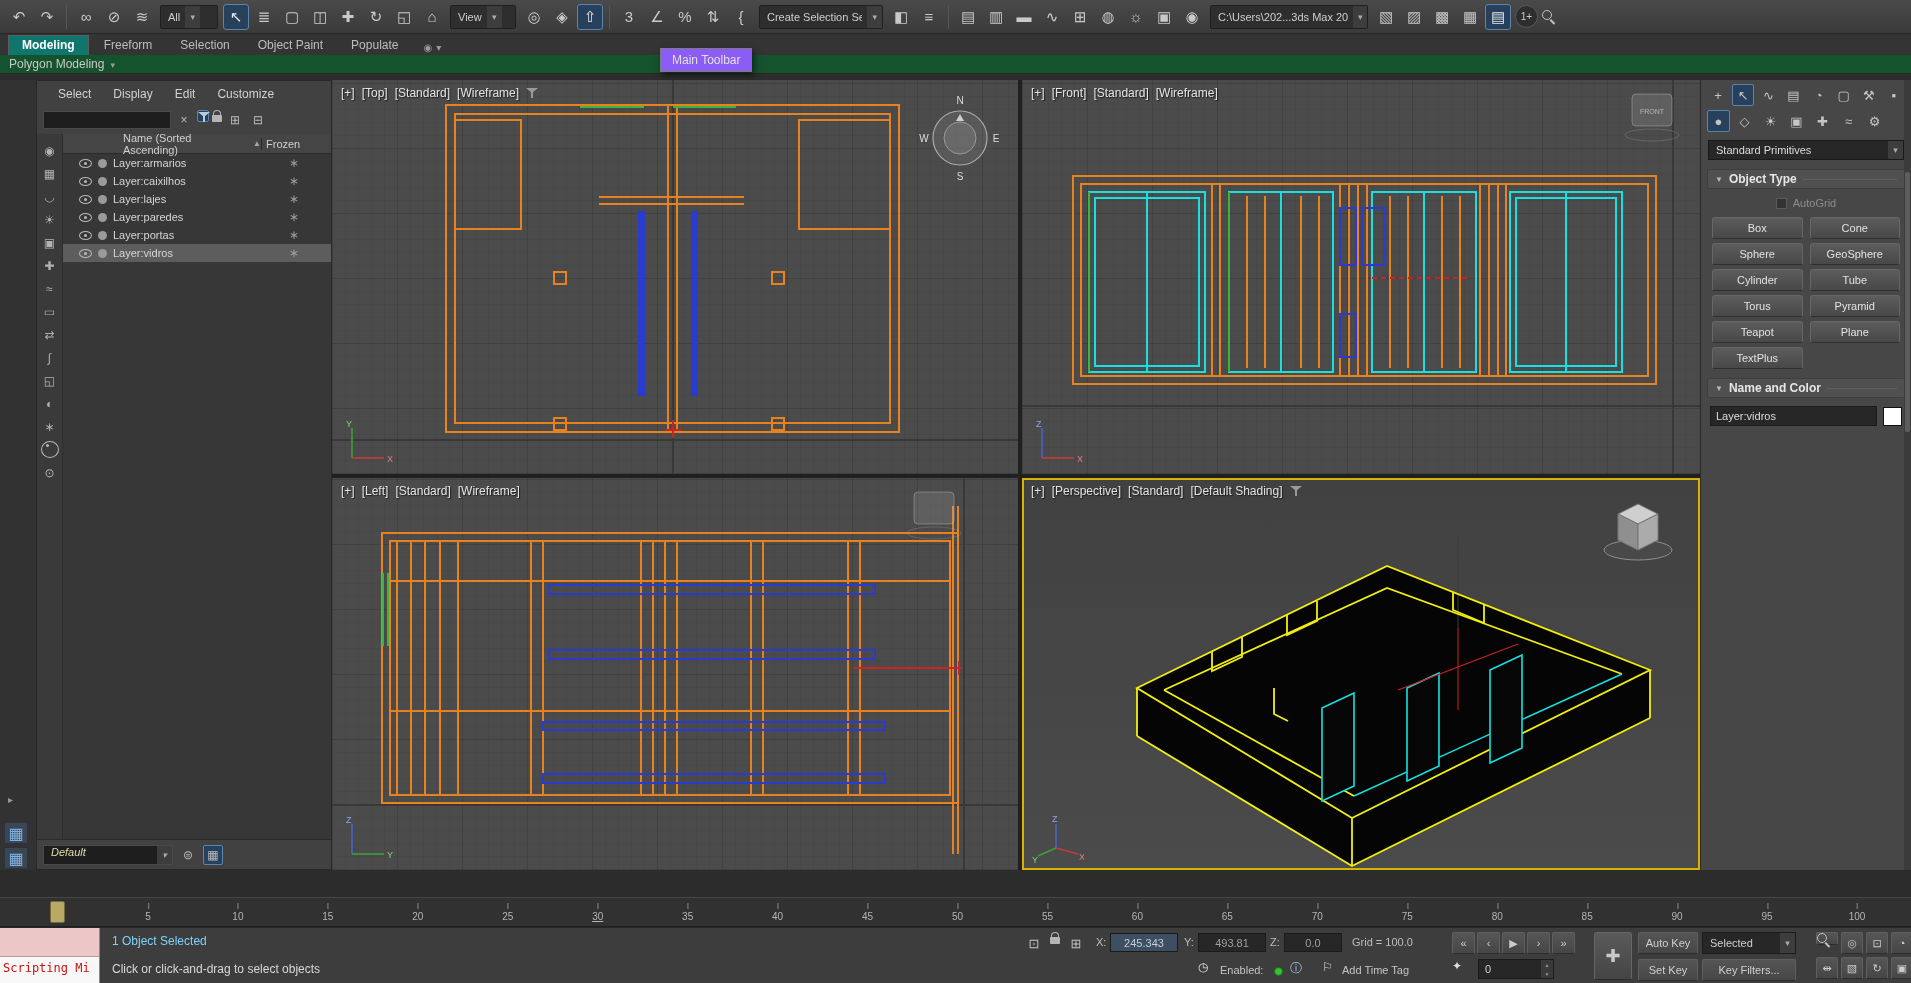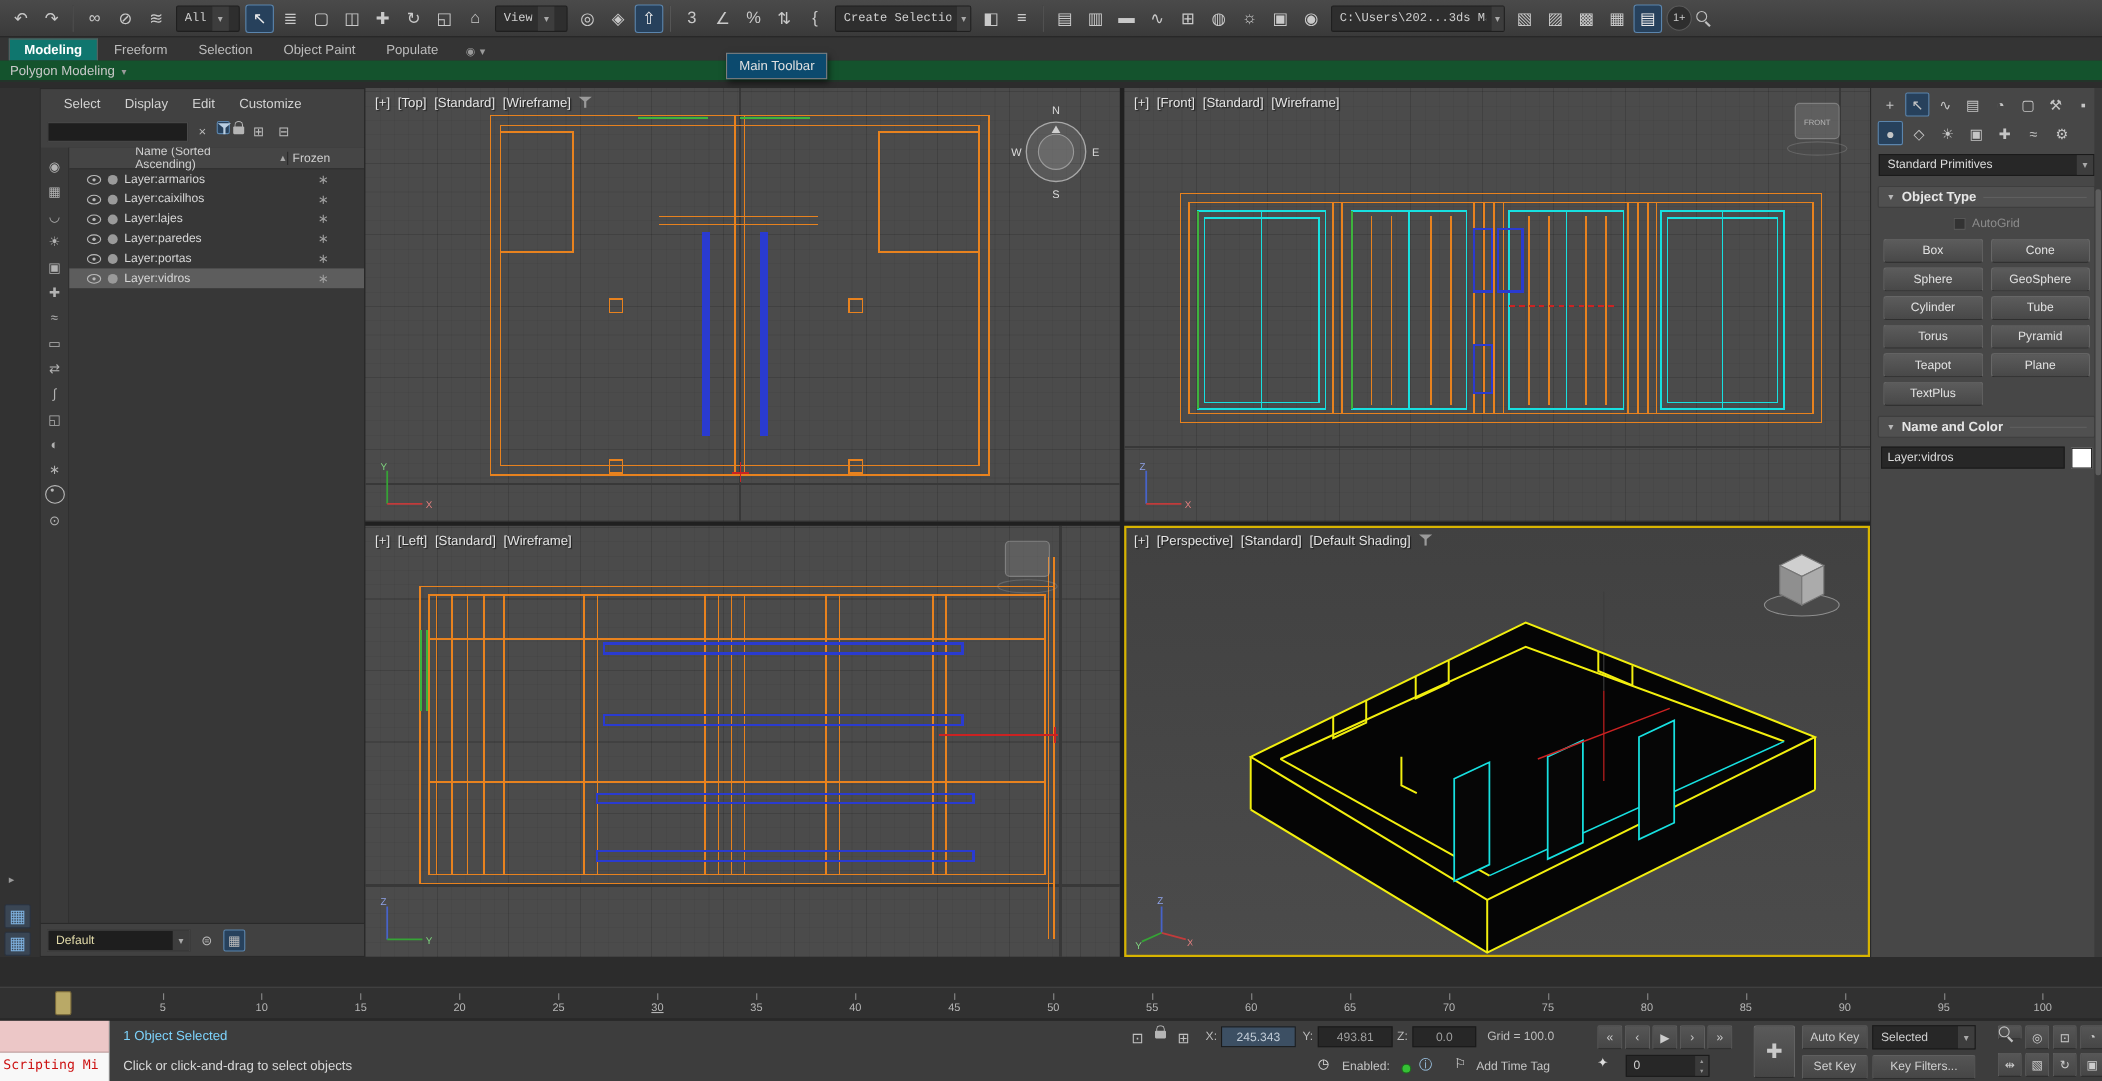--- a/index.html
+++ b/index.html
@@ -10,21 +10,21 @@
   
   #topbar { position:absolute; left:0; top:0; width:1911px; height:34px;
     background:linear-gradient(#4a4a4a,#3a3a3a); border-bottom:1px solid #262626;
     display:flex; align-items:center; padding:0 6px; gap:2px; }
   .tb-ic { width:26px; height:26px; display:flex; align-items:center; justify-content:center;
     font-size:15px; color:#c9c9c9; border-radius:3px; flex:0 0 auto; }
   .tb-ic.active { background:#27415c; border:1px solid #5b85ad; color:#eaeaea; }
   .tb-sep { width:1px; height:24px; background:#2d2d2d; border-right:1px solid #555; margin:0 4px; flex:0 0 auto; }
   .tb-dd { height:24px; background:#2e2e2e; border:1px solid #1f1f1f; border-radius:2px;
     display:flex; align-items:center; font-size:11px; color:#cfcfcf; padding-left:7px; margin:0 3px; flex:0 0 auto; }
-  .tb-dd .lbl { white-space:nowrap; overflow:hidden;font-family:Liberation Mono, monospace; }
+  .tb-dd .lbl { white-space:nowrap; overflow:hidden; }
   .arr { width:15px; height:100%; display:flex; align-items:center; justify-content:center;
     background:#3d3d3d; margin-left:5px; font-size:9px; color:#aaa; }
   .arr::after { content:'▾'; }
   [data-name="selection-filter-dropdown"] { width:58px; }
   [data-name="reference-coordinate-system-dropdown"] { width:66px; }
   [data-name="named-selection-sets-dropdown"] { width:124px; }
   [data-name="project-folder-dropdown"] { width:158px; }
   .tb-badge { min-width:23px; height:23px; border-radius:12px; background:#2e2e2e; border:1px solid #5a5a5a;
     font-size:10px; display:flex; align-items:center; justify-content:center; color:#ccc; margin:0 2px; }
 
@@ -34,21 +34,21 @@
   .rtab { padding:2px 13px 3px; font-size:12px; color:#bdbdbd; }
   .rtab.active { background:#0f766e; border:1px solid #5c5c5c; border-bottom:none; color:#fff;font-weight:bold; }
   #rb-extras { display:flex; align-items:center; gap:4px; margin-left:10px; padding-bottom:2px; }
   #rb-extras .gi { color:#9a9a9a; font-size:10px; }
   #ribbon-panel { position:absolute; left:0; top:55px; width:1911px; height:19px; background:#14532d;
     border-bottom:1px solid #282828; display:flex; align-items:center; gap:6px; padding-left:9px;
     font-size:12px; color:#c8c8c8; }
   #ribbon-panel .caret::after { content:'▾'; font-size:9px; color:#9a9a9a; }
 
   
-  #tooltip { position:absolute; left:660px; top:48px; z-index:60; background:#0c4a6e; border:1px solid #7d7d7d;
+  #tooltip { position:absolute; left:660px; top:48px; z-index:60; background:#8b5cf6; border:1px solid #7d7d7d;
     color:#e0e0e0; font-size:12px; padding:4px 11px; box-shadow:2px 3px 6px rgba(0,0,0,.55); }
 
   
   #left-strip { position:absolute; left:0; top:80px; width:36px; height:790px; background:#323232; }
   #flyout-slot { position:absolute; left:8px; top:712px; }
   #flyout-slot .gi { color:#9a9a9a; font-size:10px; }
   #layout-tabs { position:absolute; left:4px; top:742px; display:flex; flex-direction:column; gap:3px; }
   #layout-tabs .gi { width:24px; height:22px; display:flex; align-items:center; justify-content:center;
     color:#7fb2e0; font-size:16px; background:#3a4document654; background:#3a4654; border:1px solid #2a3340; border-radius:2px; }
 
@@ -75,21 +75,21 @@
   .col-frozen { width:70px; border-left:1px solid #2a2a2a; padding-left:4px; }
   .se-row { height:18px; display:flex; align-items:center; font-size:11px; color:#d6d6d6;
     padding-left:16px; gap:6px; position:relative; flex:0 0 auto; }
   .se-row.selected { background:#5d5d5d; }
   .row-dot { width:9px; height:9px; border-radius:50%; background:#9a9a9a; }
   .row-frozen { position:absolute; right:32px; color:#9f9f9f; font-size:12px; }
   .row-frozen::after { content:'∗'; }
   .se-empty { flex:1; }
   .se-footer { height:30px; border-top:1px solid #2a2a2a; display:flex; align-items:center; gap:5px; padding:0 6px; }
   .se-preset { width:130px; height:20px; background:#1e1e1e; border:1px solid #4a4a4a; display:flex;
-    align-items:center; padding-left:7px; font-size:11px; color:#e0d9a8; justify-content:space-between; }
+    align-items:flex-start; padding-left:7px; font-size:11px; color:#e0d9a8; justify-content:space-between;font-style:italic; }
 
   
   #viewports { position:absolute; left:332px; top:80px; width:1368px; height:790px; background:#202020;
     display:grid; grid-template-columns:686px 678px; grid-template-rows:394px 392px; gap:4px; }
   .viewport { position:relative; overflow:hidden; }
   .ortho { background-color:#4b4b4b;
     background-image:
       repeating-linear-gradient(90deg, rgba(0,0,0,0.10) 0 1px, transparent 1px 65px),
       repeating-linear-gradient(0deg, rgba(0,0,0,0.10) 0 1px, transparent 1px 65px),
       repeating-linear-gradient(90deg, rgba(0,0,0,0.045) 0 1px, transparent 1px 13px),

